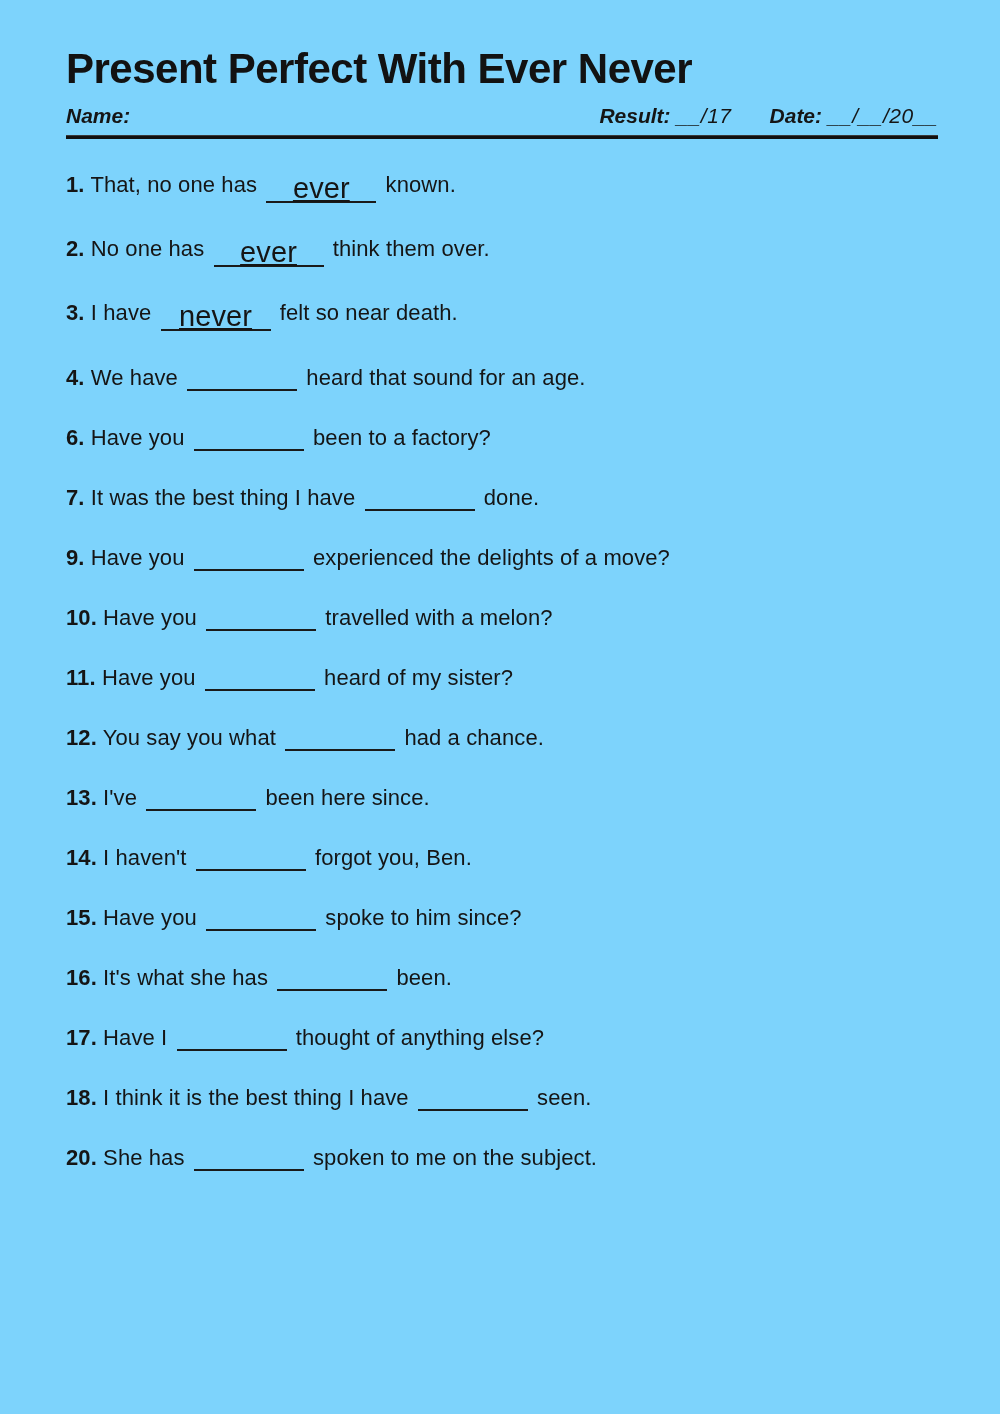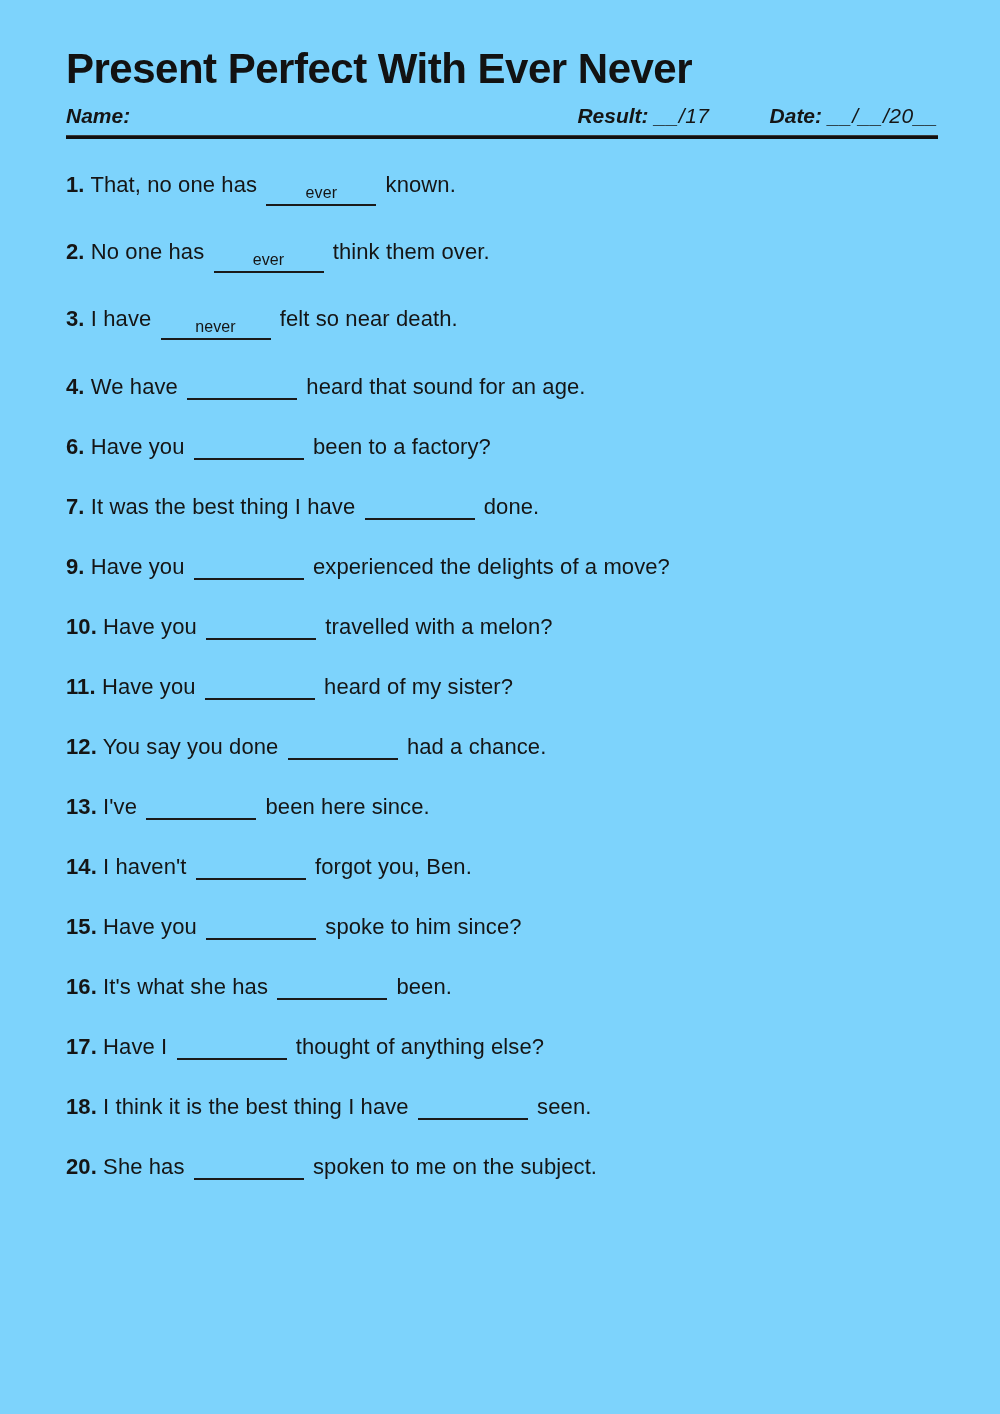--- a/index.html
+++ b/index.html
@@ -28,21 +28,21 @@
     margin-top: 11px;
     display: flex;
     justify-content: space-between;
     align-items: baseline;
     font-size: 21px;
     line-height: 26px;
     font-style: italic;
   }
   .meta-right {
     display: flex;
-    gap: 60px;
+    gap: 38px;
     align-items: baseline;
   }
   .bold { font-weight: bold; }
   .meta-value { font-weight: normal; letter-spacing: 0.5px; }
 
   .rule {
     margin-top: 6px;
     height: 4px;
     background: #101010;
     border-top: 1px solid #3a3a3a;
@@ -65,21 +65,21 @@
     display: inline-block;
     width: 110px;
     height: 28px;
     line-height: 26px;
     border-bottom: 2.5px solid #1a1a1a;
     text-align: center;
     vertical-align: -6px;
     margin: 0 3px;
     overflow: visible;
   }
-  .answer { font-size: 16px; color: #151515; }
+  .answer { font-size: 29px; color: #151515; text-decoration: underline; }
 </style>
 </head>
 <body>
 
 <div class="page">
 
   <h1 class="title">Present Perfect With Ever Never</h1>
 
   <div class="meta-row">
     <div class="name-field">
@@ -102,21 +102,21 @@
   <div class="question-list">
       <div class="question"><span class="qnum">1.</span> <span>That, no one has</span> <span class="blank"><span class="answer">ever</span></span> <span>known.</span></div>
       <div class="question"><span class="qnum">2.</span> <span>No one has</span> <span class="blank"><span class="answer">ever</span></span> <span>think them over.</span></div>
       <div class="question"><span class="qnum">3.</span> <span>I have</span> <span class="blank"><span class="answer">never</span></span> <span>felt so near death.</span></div>
       <div class="question"><span class="qnum">4.</span> <span>We have</span> <span class="blank"><span class="answer"></span></span> <span>heard that sound for an age.</span></div>
       <div class="question"><span class="qnum">6.</span> <span>Have you</span> <span class="blank"><span class="answer"></span></span> <span>been to a factory?</span></div>
       <div class="question"><span class="qnum">7.</span> <span>It was the best thing I have</span> <span class="blank"><span class="answer"></span></span> <span>done.</span></div>
       <div class="question"><span class="qnum">9.</span> <span>Have you</span> <span class="blank"><span class="answer"></span></span> <span>experienced the delights of a move?</span></div>
       <div class="question"><span class="qnum">10.</span> <span>Have you</span> <span class="blank"><span class="answer"></span></span> <span>travelled with a melon?</span></div>
       <div class="question"><span class="qnum">11.</span> <span>Have you</span> <span class="blank"><span class="answer"></span></span> <span>heard of my sister?</span></div>
-      <div class="question"><span class="qnum">12.</span> <span>You say you done</span> <span class="blank"><span class="answer"></span></span> <span>had a chance.</span></div>
+      <div class="question"><span class="qnum">12.</span> <span>You say you what</span> <span class="blank"><span class="answer"></span></span> <span>had a chance.</span></div>
       <div class="question"><span class="qnum">13.</span> <span>I've</span> <span class="blank"><span class="answer"></span></span> <span>been here since.</span></div>
       <div class="question"><span class="qnum">14.</span> <span>I haven't</span> <span class="blank"><span class="answer"></span></span> <span>forgot you, Ben.</span></div>
       <div class="question"><span class="qnum">15.</span> <span>Have you</span> <span class="blank"><span class="answer"></span></span> <span>spoke to him since?</span></div>
       <div class="question"><span class="qnum">16.</span> <span>It's what she has</span> <span class="blank"><span class="answer"></span></span> <span>been.</span></div>
       <div class="question"><span class="qnum">17.</span> <span>Have I</span> <span class="blank"><span class="answer"></span></span> <span>thought of anything else?</span></div>
       <div class="question"><span class="qnum">18.</span> <span>I think it is the best thing I have</span> <span class="blank"><span class="answer"></span></span> <span>seen.</span></div>
       <div class="question"><span class="qnum">20.</span> <span>She has</span> <span class="blank"><span class="answer"></span></span> <span>spoken to me on the subject.</span></div>
     </div>
 
 </div>

